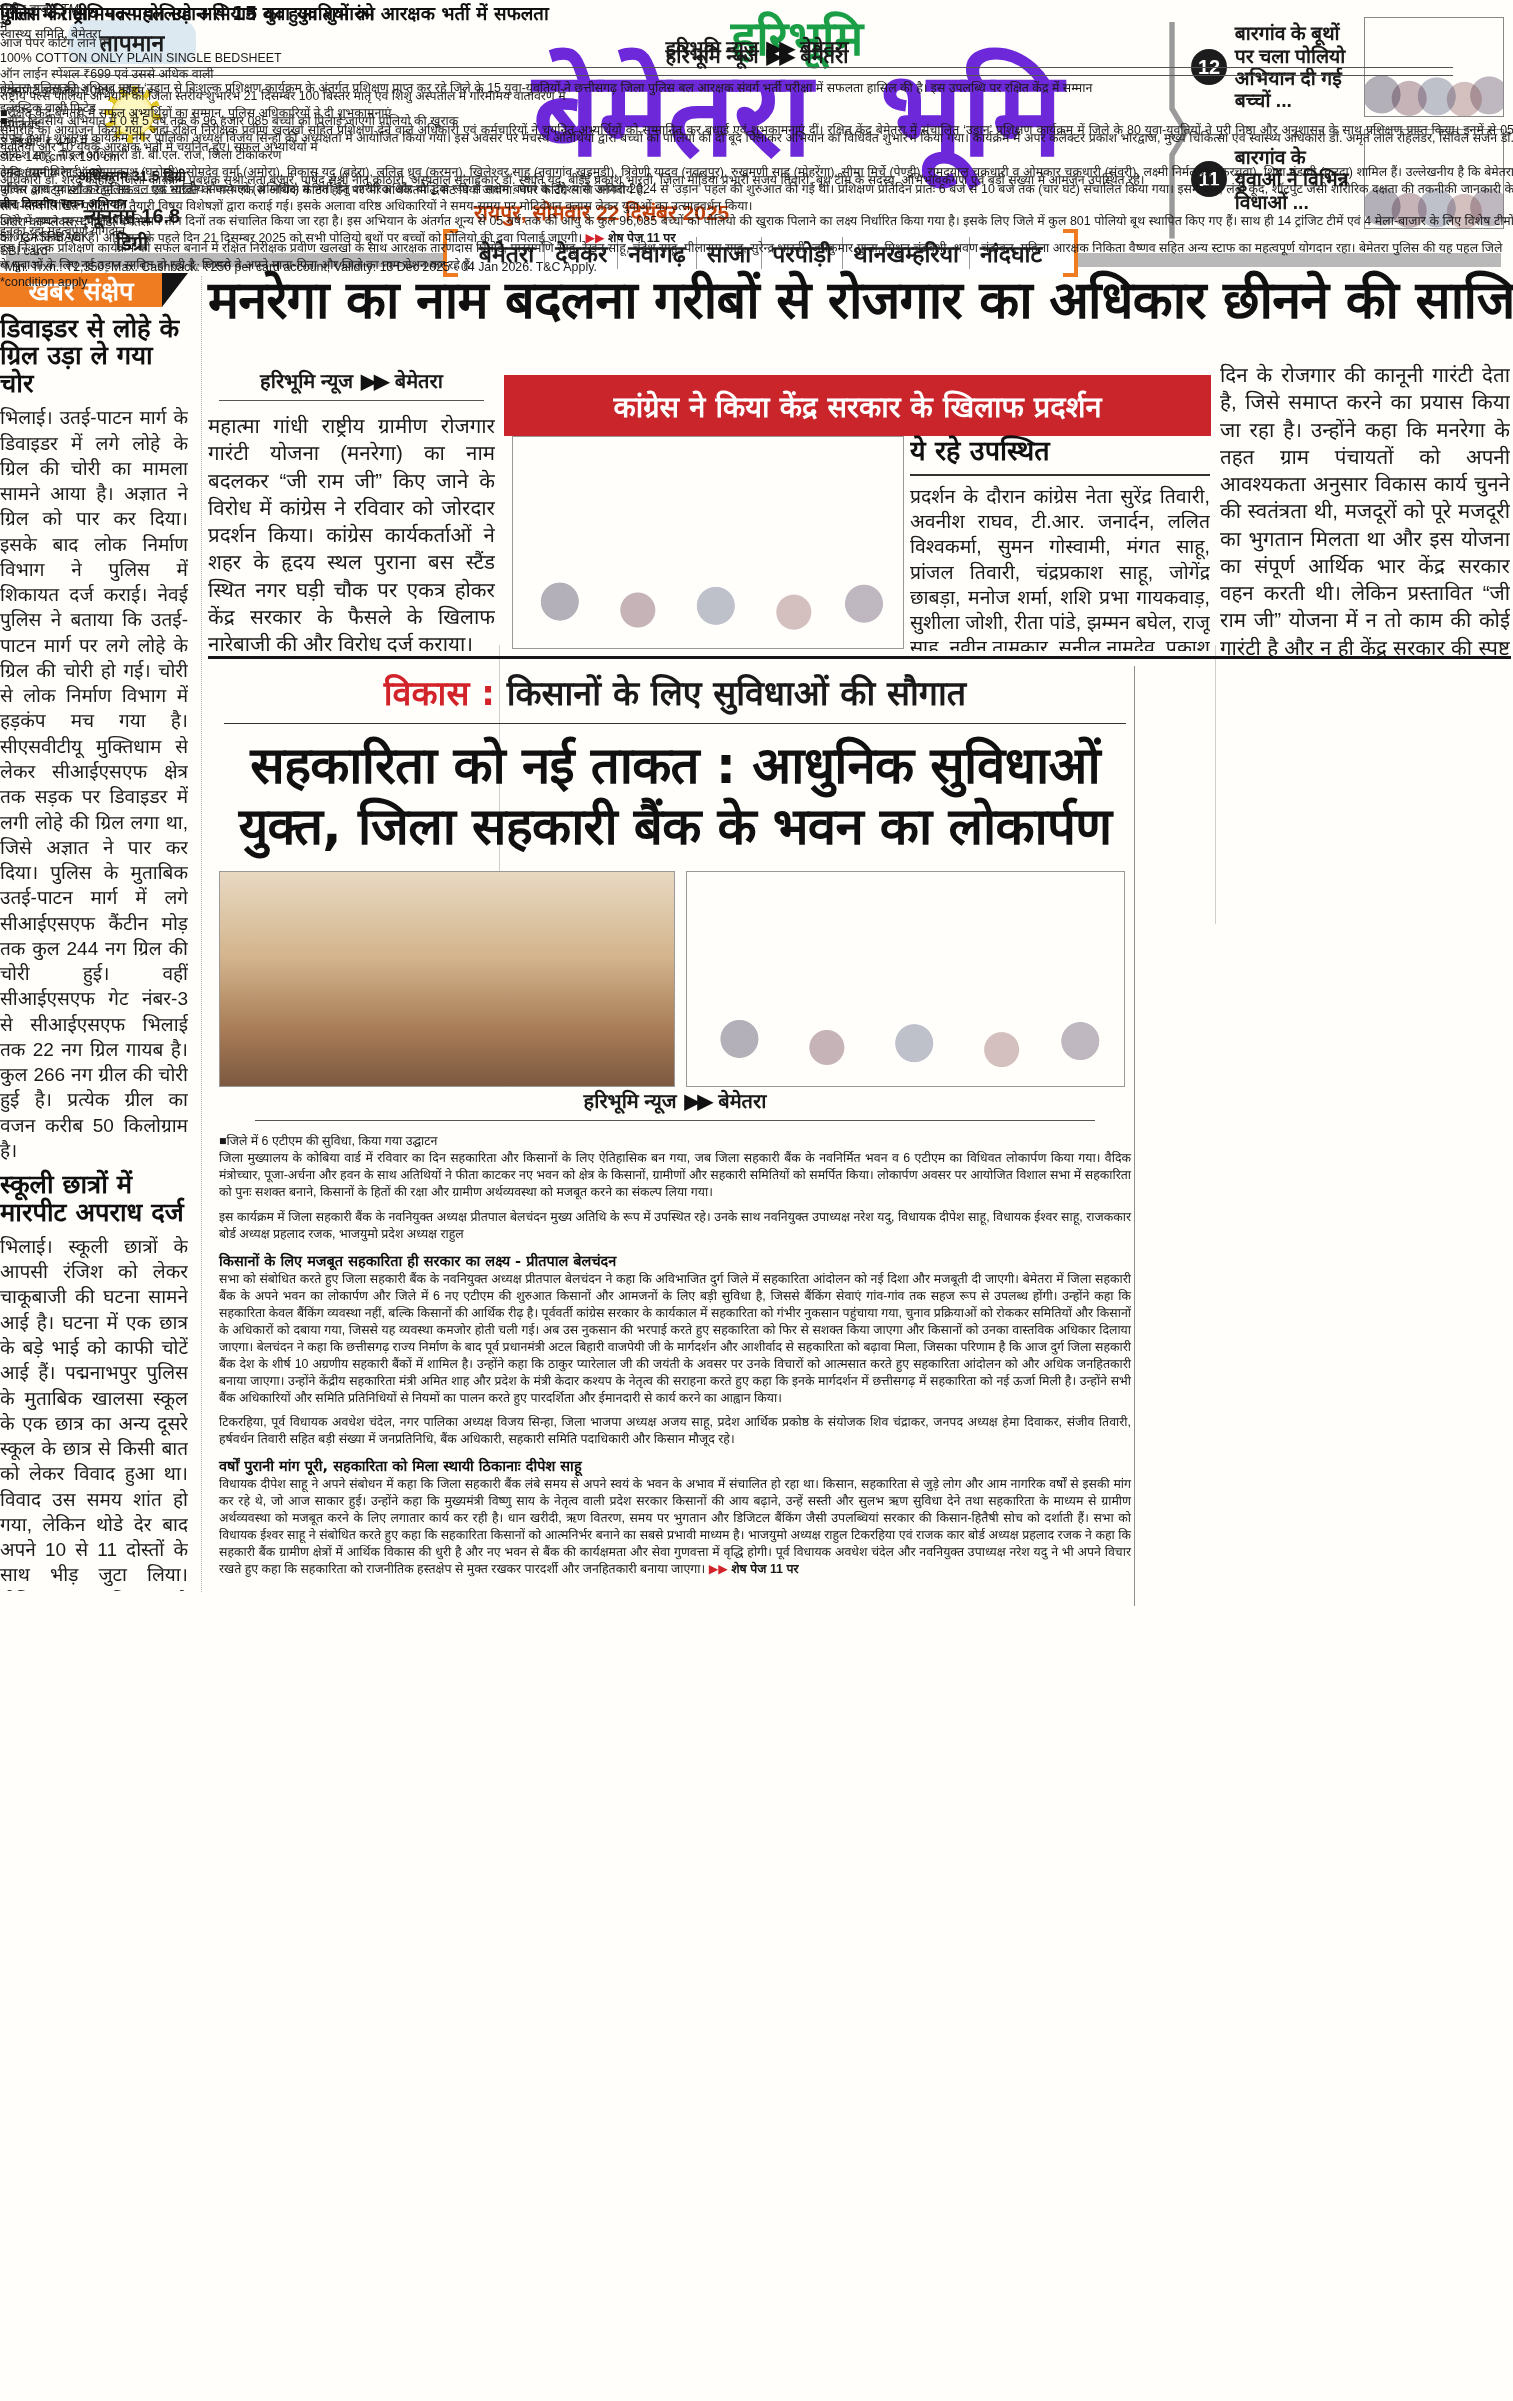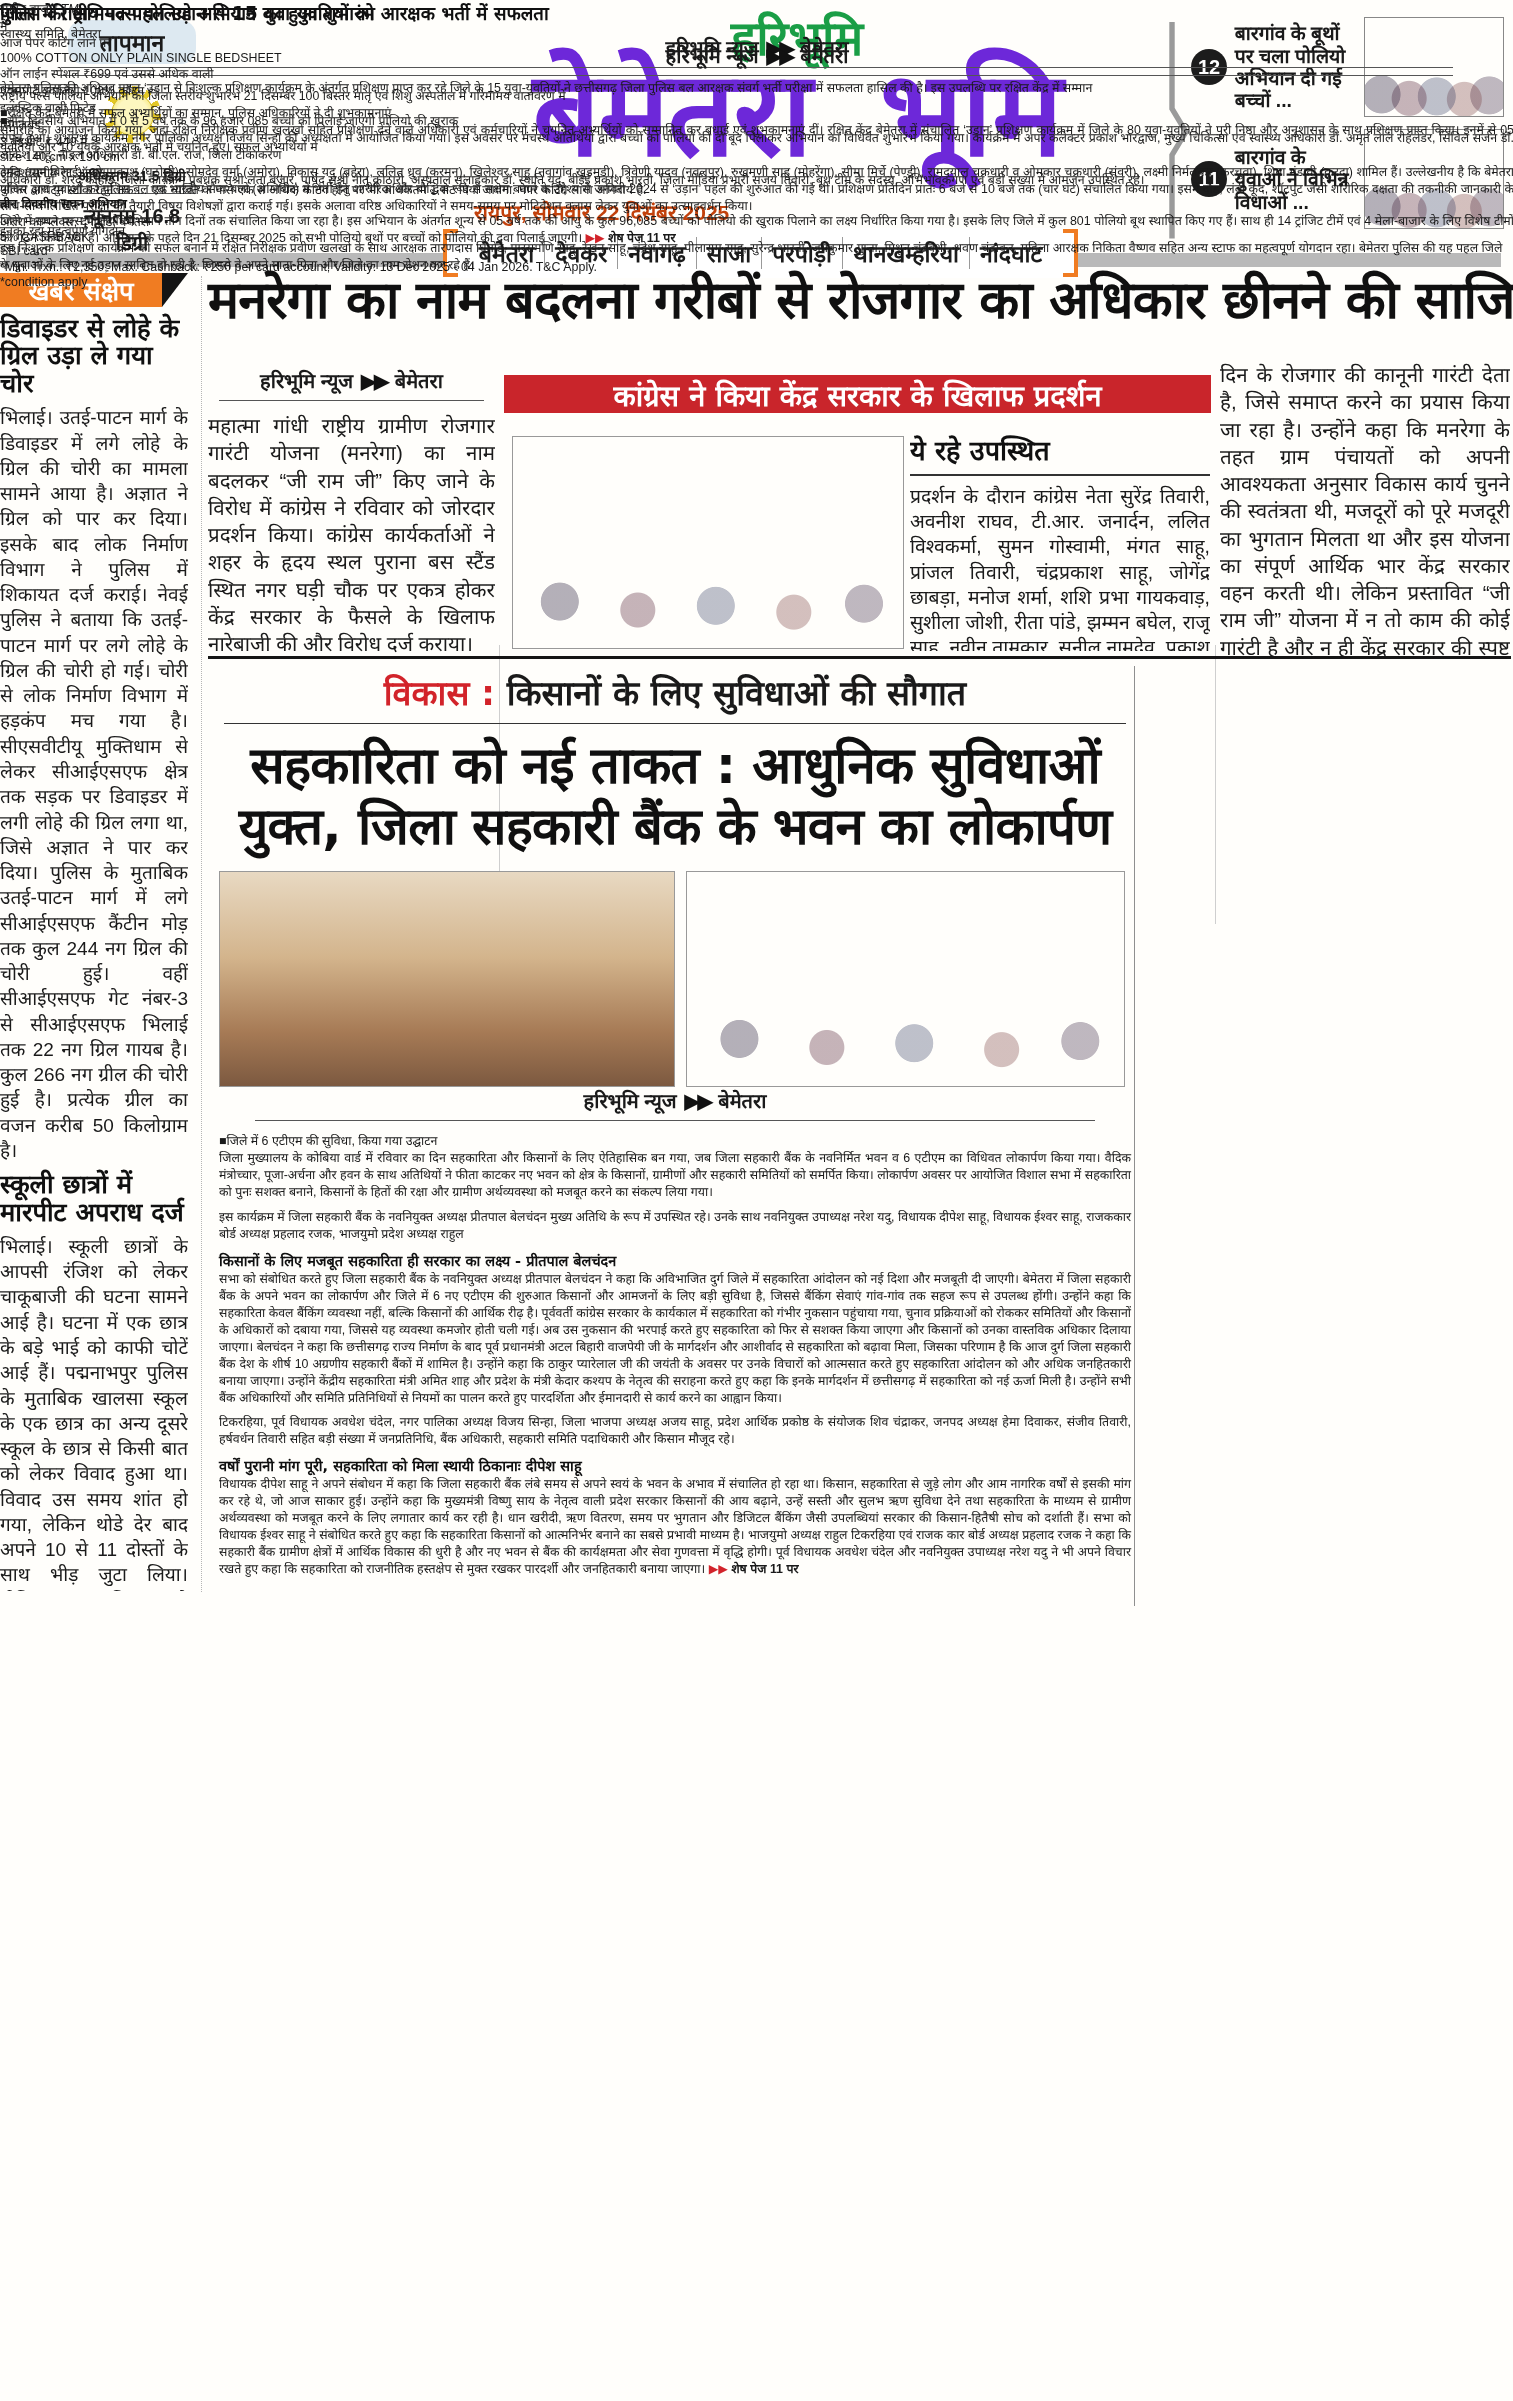--- a/index.html
+++ b/index.html
@@ -50,21 +50,21 @@
   .sb-art h3{font-size:25.6px;line-height:1.08;font-weight:800;margin:4.6px 0 7.7px;}
   .sb-art p{font-size:19px;line-height:1.33;}
   
   .lead{left:208px;top:273px;width:1303px;height:387px;}
   .lead h1{font-size:52px;font-weight:800;letter-spacing:-0.8px;white-space:nowrap;text-align:center;line-height:1.05;}
   .byline{display:flex;align-items:center;justify-content:center;gap:7.7px;font-size:20px;font-weight:bold;
        border-bottom:1.5px solid #555;padding-bottom:6.2px;margin:0 auto 11px;width:92%;}
   .byline .arr{color:#111;letter-spacing:-2.3px;}
   .lead-colL{position:absolute;left:0;top:94px;width:287px;height:293px;overflow:hidden;}
   .lead-colL p,.lead-colR p{font-size:20.5px;line-height:1.33;}
-  .red-banner{position:absolute;left:296px;top:102px;width:707px;height:38px;background:#c9252b;
+  .red-banner{position:absolute;left:296px;top:102px;width:707px;height:61px;background:#c9252b;
        color:#fff;display:flex;align-items:center;justify-content:center;font-size:29px;font-weight:800;
        font-family:"DejaVu Sans",sans-serif;}
   .lead-photo{position:absolute;left:304px;top:163px;width:390px;height:211px;border:0.8px solid #999;}
   .ph-rally{background:linear-gradient(180deg,#cfe0ee 0%,#e3cbd6 30%,#c89eb4 55%,#8e6d80 80%,#6e5260 100%);}
   .crowd{background-image:
      radial-gradient(circle 20px at 12% 78%,rgba(40,30,60,.35) 0 18.6px,rgba(0,0,0,0) 19.4px),
      radial-gradient(circle 18.6px at 32% 82%,rgba(90,40,60,.35) 0 17px,rgba(0,0,0,0) 18px),
      radial-gradient(circle 20px at 52% 80%,rgba(40,50,90,.3) 0 18.6px,rgba(0,0,0,0) 19.4px),
      radial-gradient(circle 18.6px at 72% 83%,rgba(120,60,60,.32) 0 17px,rgba(0,0,0,0) 18px),
      radial-gradient(circle 20px at 90% 79%,rgba(60,40,70,.33) 0 18.6px,rgba(0,0,0,0) 19.4px);}

